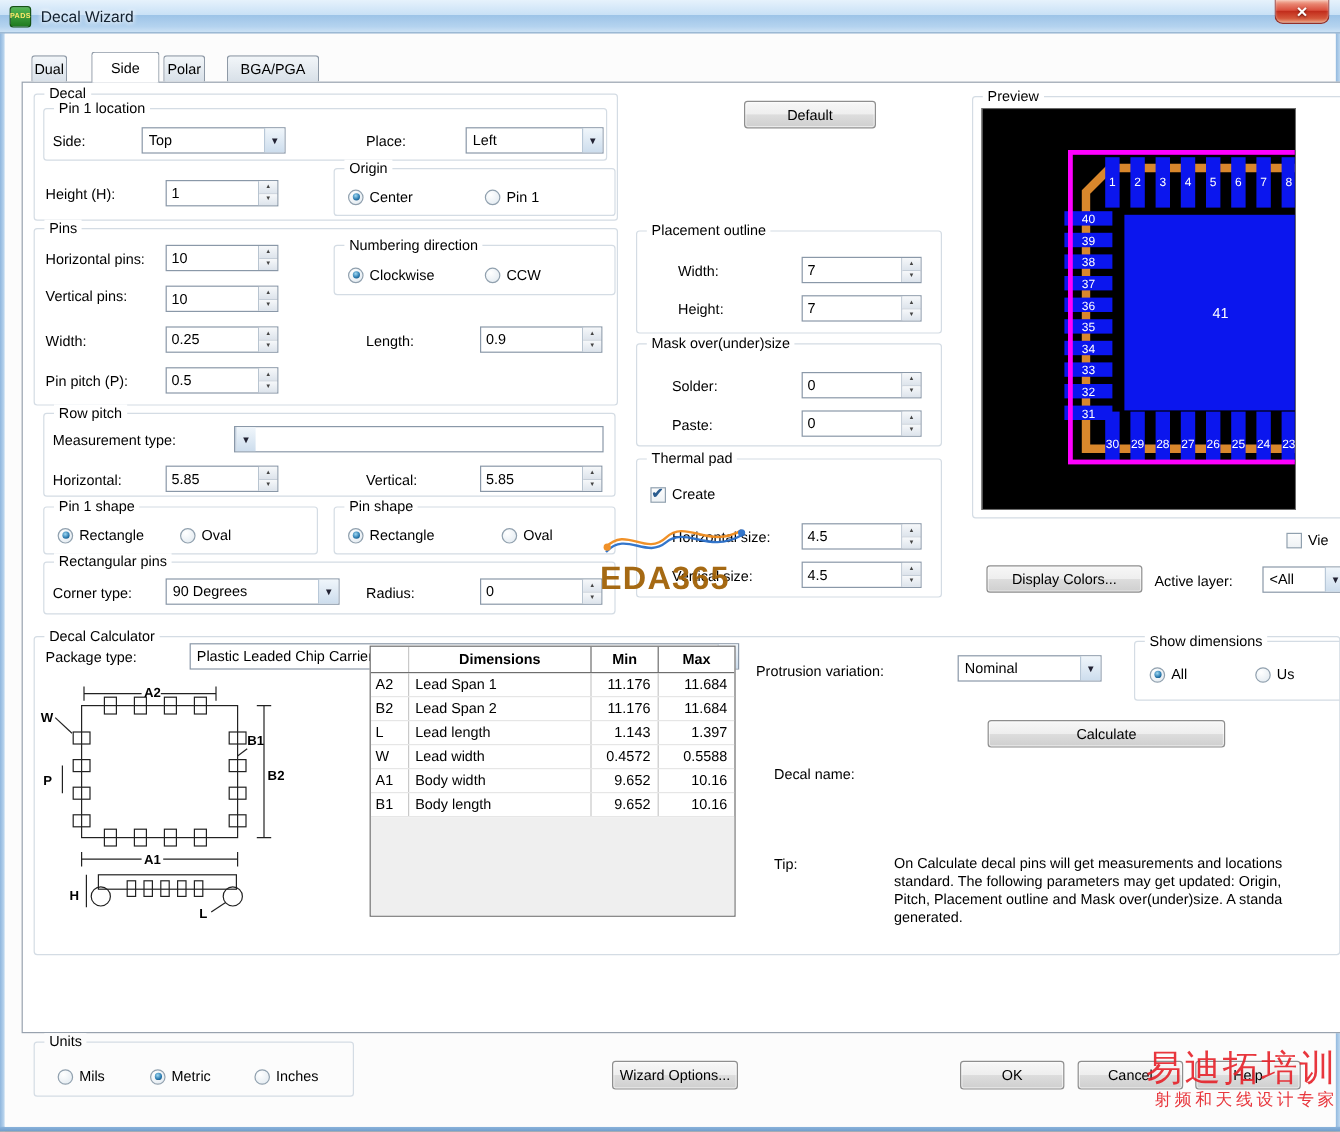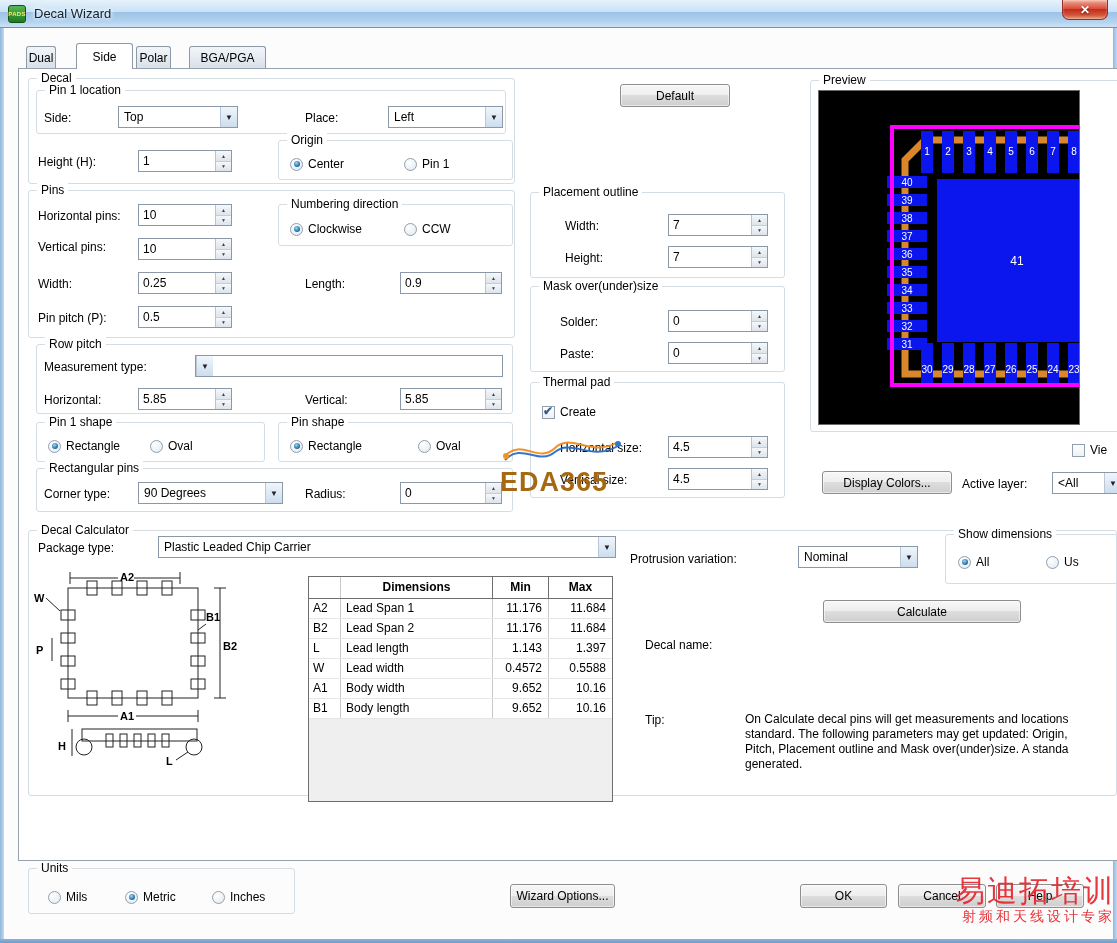--- a/index.html
+++ b/index.html
@@ -457,21 +457,21 @@
         <text x="6" y="90">P</text>
         <text x="176" y="57">B1</text>
         <text x="193" y="86">B2</text>
         <text x="90" y="156">A1</text>
         <text x="28" y="186">H</text>
         <text x="136" y="201">L</text>
       </g>
     </svg>
   </div>
 
-  <div class="dtable" style="left:308px;top:576px;width:305px;height:226px">
+  <div class="dtable" style="left:308px;top:538px;width:305px;height:226px">
     <div class="drow dhead">
       <span class="c0"></span>
       <span class="c1">Dimensions</span>
       <span class="c2">Min</span>
       <span class="c3">Max</span>
     </div>
     <div class="drow">
       <span class="c0">A2</span>
       <span class="c1">Lead Span 1</span>
       <span class="c2">11.176</span>

